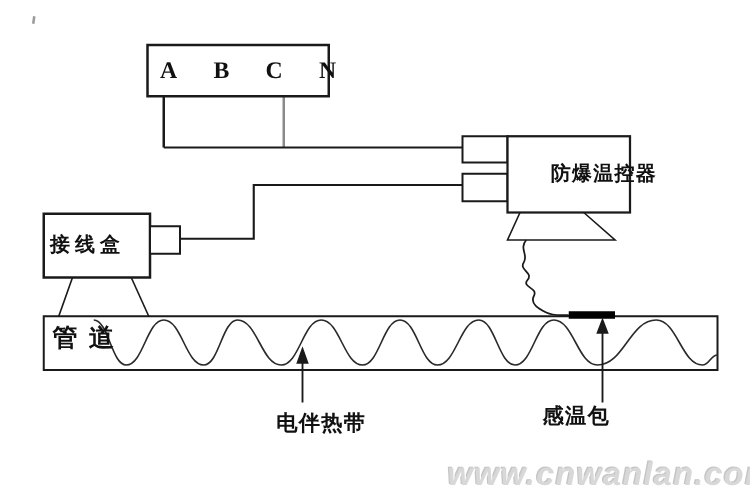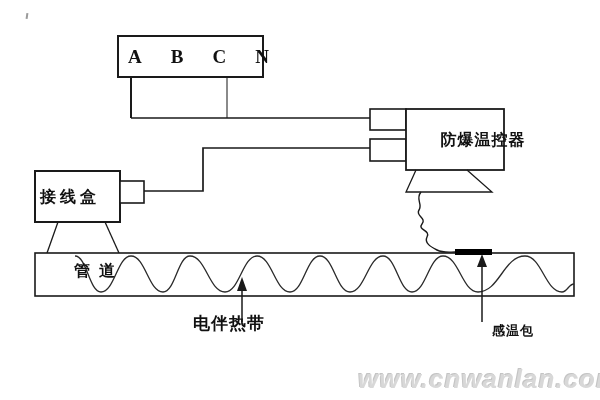--- a/index.html
+++ b/index.html
@@ -10,23 +10,23 @@
   .canvas svg{position:absolute;left:0;top:0;}
   .lbl{position:absolute;font-weight:bold;color:#111111;line-height:1;white-space:nowrap;}
   .terminals{
     left:120px;top:38px;width:141px;height:37px;
     display:flex;align-items:center;justify-content:space-between;
     padding:0 26px 0 8px;box-sizing:content-box;
     font-family:"Liberation Serif","DejaVu Serif",serif;font-size:19px;
   }
   .ctrl-label{left:408px;top:111px;width:94px;height:57px;display:flex;align-items:center;justify-content:center;font-size:16px;letter-spacing:1px;padding-left:28px;}
   .junction-label{left:37px;top:173px;width:66px;height:47px;display:flex;align-items:center;justify-content:center;font-size:16px;letter-spacing:4px;}
-  .pipe-label{left:42px;top:255px;height:32px;display:flex;align-items:center;font-size:16px;letter-spacing:9px;margin-left:32px;}
-  .heat-label{left:193px;top:315px;width:100px;text-align:left;font-size:17px;letter-spacing:1px;}
-  .sensor-label{left:434px;top:324px;width:100px;text-align:right;font-size:13px;letter-spacing:1px;}
+  .pipe-label{left:42px;top:255px;height:32px;display:flex;align-items:center;font-size:20px;letter-spacing:9px;}
+  .heat-label{left:193px;top:330px;width:100px;text-align:right;font-size:17px;letter-spacing:1px;}
+  .sensor-label{left:434px;top:324px;width:100px;text-align:left;font-size:17px;letter-spacing:1px;}
   .watermark{
     position:absolute;left:358px;top:364px;font-size:26px;font-weight:bold;font-style:italic;
     color:#d8d8d8;letter-spacing:1px;
     text-shadow:1px 1px 0 #ffffff,-1px -1px 0 #c4c4c4;
   }
   .speck{position:absolute;left:26px;top:13px;width:2px;height:6px;background:#9a9a9a;transform:rotate(8deg);}
 </style>
 </head>
 <body>
 

